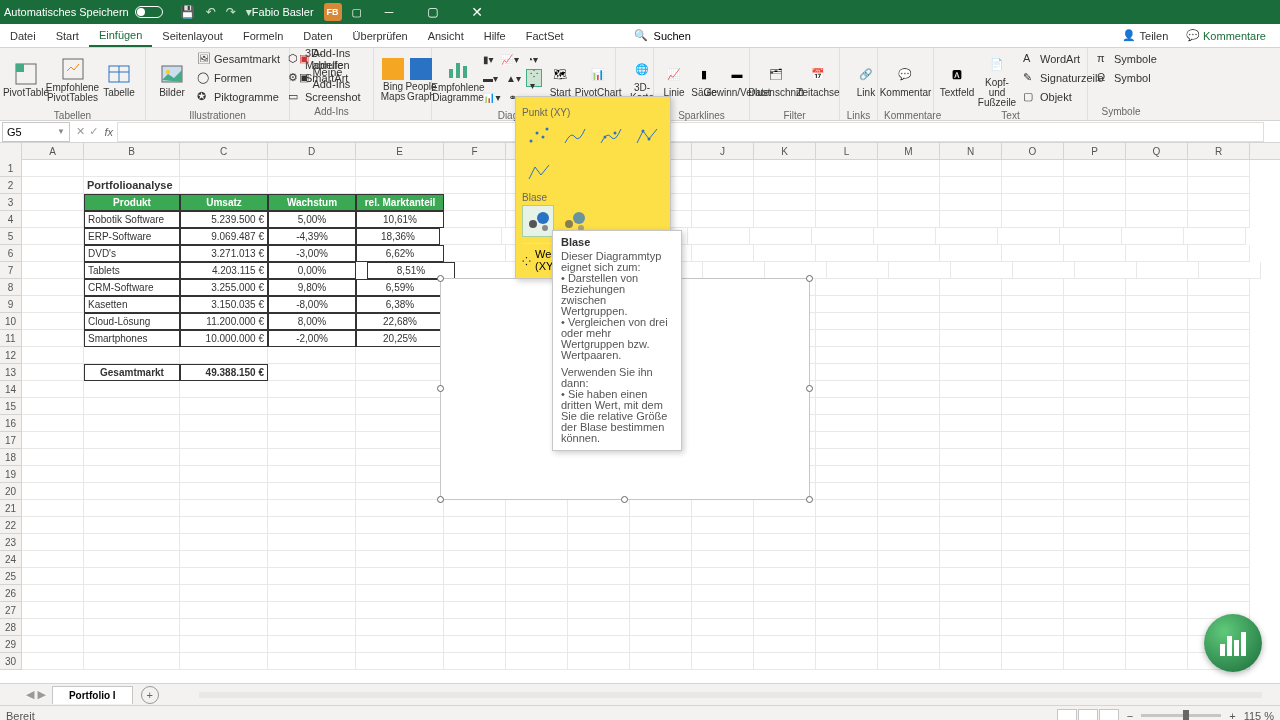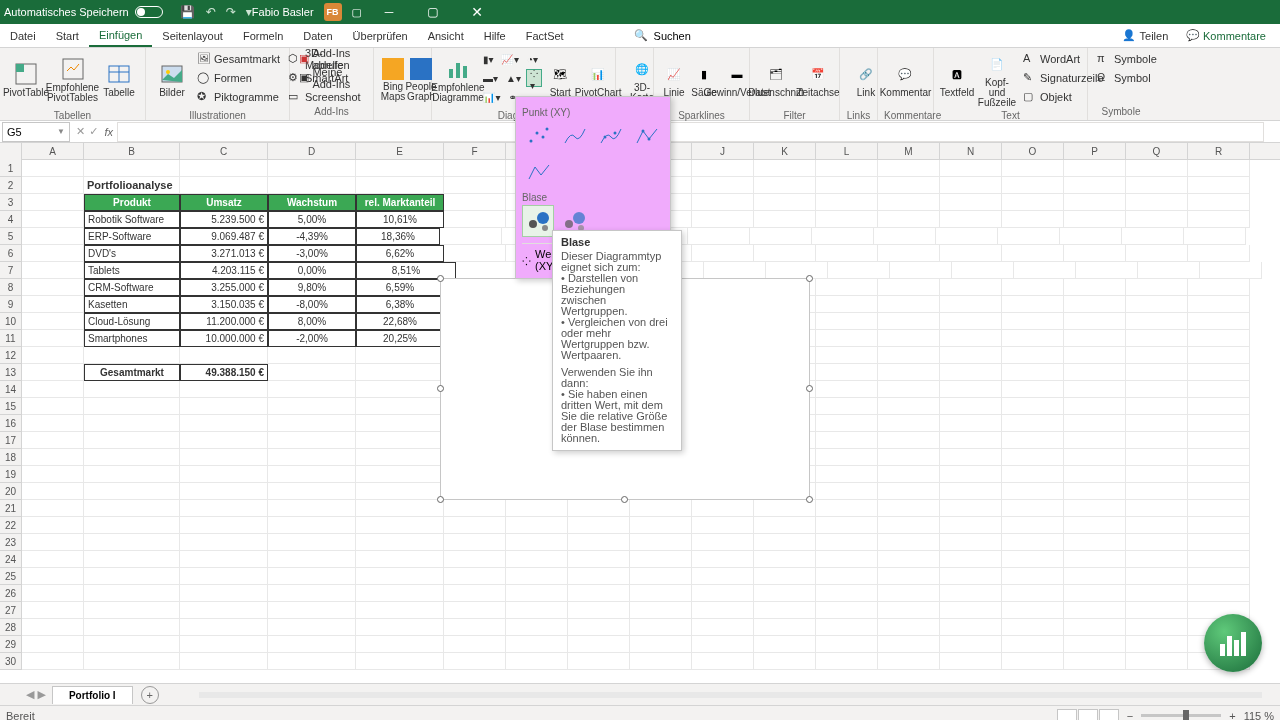--- a/index.html
+++ b/index.html
@@ -26,21 +26,21 @@
 .ribbon{height:73px;background:#f3f2f1;border-bottom:1px solid #d4d4d4;display:flex;position:relative}
 .rgroup{border-right:1px solid #e1dfdd;padding:2px 6px;display:flex;flex-direction:column;height:100%}
 .rgroup-body{display:flex;gap:2px;flex:1;align-items:flex-start}
 .rgroup-label{font-size:10px;color:#666;text-align:center;padding-bottom:1px}
 .rbtn-lg{display:flex;flex-direction:column;align-items:center;justify-content:center;padding:2px 4px;gap:2px;height:60px;min-width:40px}
 .rbtn-lg .ic{width:24px;height:24px;display:flex;align-items:center;justify-content:center}
 .rbtn-lg .lbl{font-size:10px;text-align:center;line-height:10px;color:#333}
 .rbtn-sm{display:flex;align-items:center;gap:3px;padding:1px 3px;height:18px;font-size:10px;color:#333}
 .rbtn-sm .ic{width:14px;height:14px}
 .rcol{display:flex;flex-direction:column;gap:1px}
-.chart-gallery{position:absolute;left:515px;top:22px;width:156px;background:#f0abfc;border:1px solid #c6c6c6;box-shadow:2px 2px 6px rgba(0,0,0,0.2);z-index:100;padding:6px}
+.chart-gallery{position:absolute;left:515px;top:22px;width:156px;background:#fde047;border:1px solid #c6c6c6;box-shadow:2px 2px 6px rgba(0,0,0,0.2);z-index:100;padding:6px}
 .gal-title{font-size:10px;color:#666;margin:4px 0 2px 0}
 .gal-row{display:flex;gap:4px;flex-wrap:wrap}
 .gal-item{width:32px;height:32px;border:1px solid transparent;display:flex;align-items:center;justify-content:center}
 .gal-item.hover{border:1px solid #a4cea4;background:#e8f3e8}
 .gal-more{margin-top:6px;padding-top:4px;border-top:1px solid #e1dfdd;font-size:10px;display:flex;align-items:center;gap:4px}
 .tooltip{position:absolute;left:672px;top:126px;width:130px;background:#fff;border:1px solid #c6c6c6;box-shadow:2px 2px 6px rgba(0,0,0,0.2);z-index:101;padding:6px 8px;font-size:9px;color:#555;line-height:11px}
 .tooltip .tt-title{font-weight:bold;color:#333;margin-bottom:3px}
 .namebox-row{height:22px;background:#fff;border-bottom:1px solid #d4d4d4;display:flex;align-items:center}
 .namebox{width:68px;height:20px;border:1px solid #c6c6c6;margin-left:2px;padding:0 4px;display:flex;align-items:center;font-size:11px;background:#fff}
 .namebox .dd{margin-left:auto;color:#888;font-size:8px}
@@ -579,21 +579,21 @@
           <div class="cell" style="width: 62px;"></div>
           <div class="cell" style="width: 62px;"></div>
           <div class="cell" style="width: 62px;"></div>
           <div class="cell" style="width: 62px;"></div>
         </div>
         <div class="cellrow">
           <div class="cell" style="width: 62px;"></div>
           <div class="cell td-cell left" style="width: 96px;">Tablets</div>
           <div class="cell td-cell right" style="width: 88px;">4.203.115 €</div>
           <div class="cell td-cell" style="width: 88px;">0,00%</div>
-          <div class="cell td-cell" style="width: 100px;">8,51%</div>
+          <div class="cell td-cell" style="width: 88px; margin-left: 11px;">8,51%</div>
           <div class="cell" style="width: 62px;"></div>
           <div class="cell" style="width: 62px;"></div>
           <div class="cell" style="width: 62px;"></div>
           <div class="cell" style="width: 62px;"></div>
           <div class="cell" style="width: 62px;"></div>
           <div class="cell" style="width: 62px;"></div>
           <div class="cell" style="width: 62px;"></div>
           <div class="cell" style="width: 62px;"></div>
           <div class="cell" style="width: 62px;"></div>
           <div class="cell" style="width: 62px;"></div>

